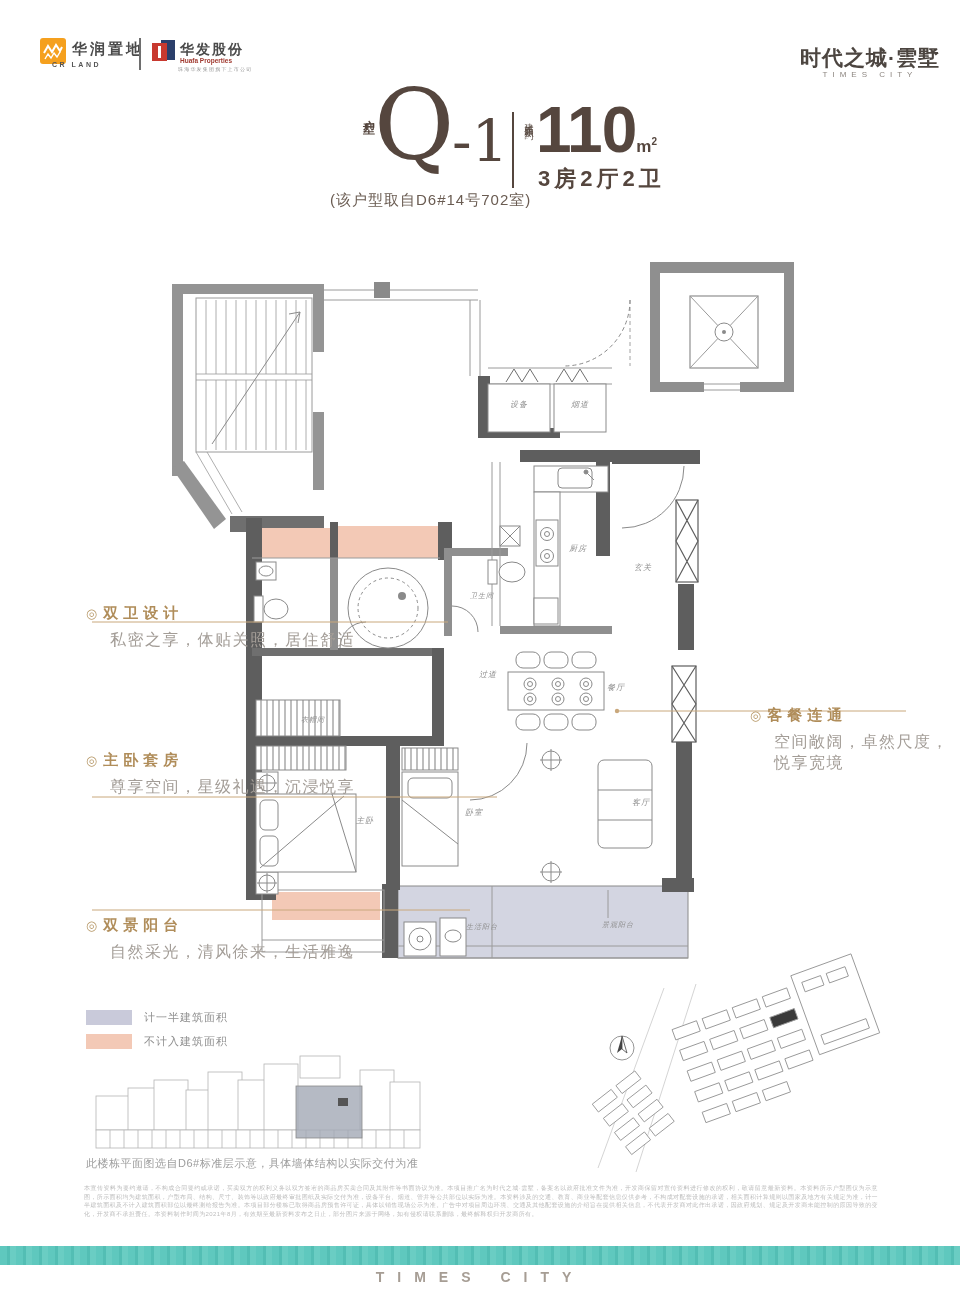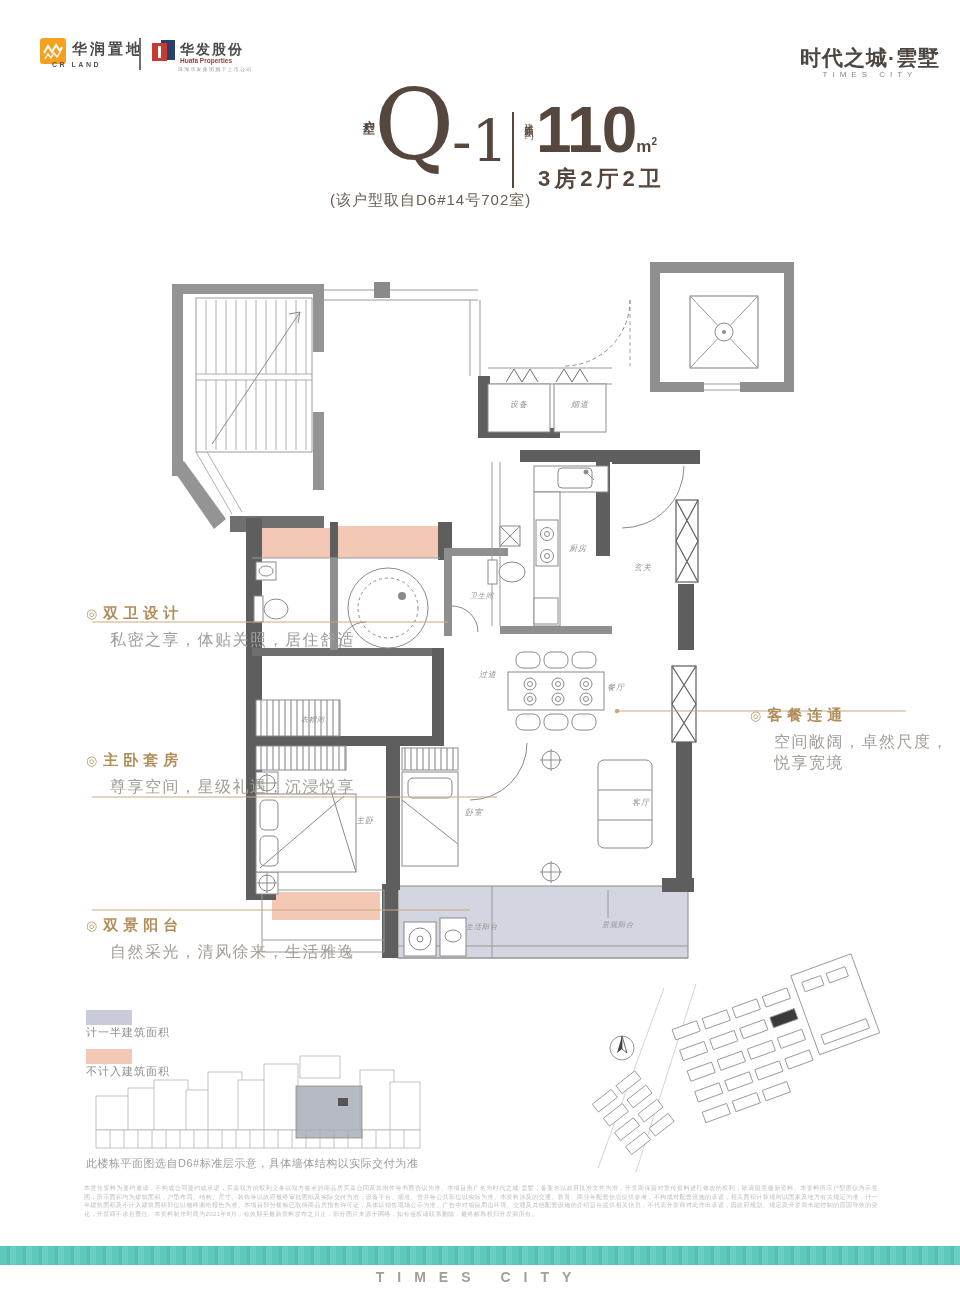--- a/index.html
+++ b/index.html
@@ -31,21 +31,21 @@
   
   .anno-title{font-size:15px;font-weight:bold;letter-spacing:5px;color:#b08d5a;}
   .anno-bullet{font-size:13px;color:#b89a6a;margin-right:6px;letter-spacing:0;}
   .anno-desc{margin-top:7px;padding-left:24px;font-size:16px;letter-spacing:1.5px;color:#a39d97;}
   .anno1{left:86px;top:604px;}
   .anno2{left:86px;top:751px;}
   .anno3{left:86px;top:871px;margin-top:45px;}
   .anno4{left:750px;top:706px;}
   
   .legend{left:86px;top:1010px;}
-  .legend-row{display:flex;align-items:flex-start;margin-bottom:9px;flex-direction:column;}
+  .legend-row{display:flex;align-items:flex-end;margin-bottom:9px;}
   .legend-swatch{width:46px;height:15px;margin-right:12px;}
   .sw-half{background:#c9cada;}
   .sw-excl{background:#f3c9b6;}
   .legend-label{font-size:11px;color:#8f8f8f;letter-spacing:1px;}
   .building-note{left:86px;top:1156px;font-size:11px;color:#9c9c9c;letter-spacing:0.5px;}
   .disclaimer{left:84px;top:1184px;width:794px;font-size:6px;line-height:8.6px;color:#bdbdbd;
               text-align:justify;letter-spacing:0.4px;}
   
   .teal-bar{left:0;top:1246px;width:960px;height:19px;
             background:repeating-linear-gradient(90deg,#5fc8be 0 7px,#53beb4 7px 10px,#6acdc3 10px 16px);}

